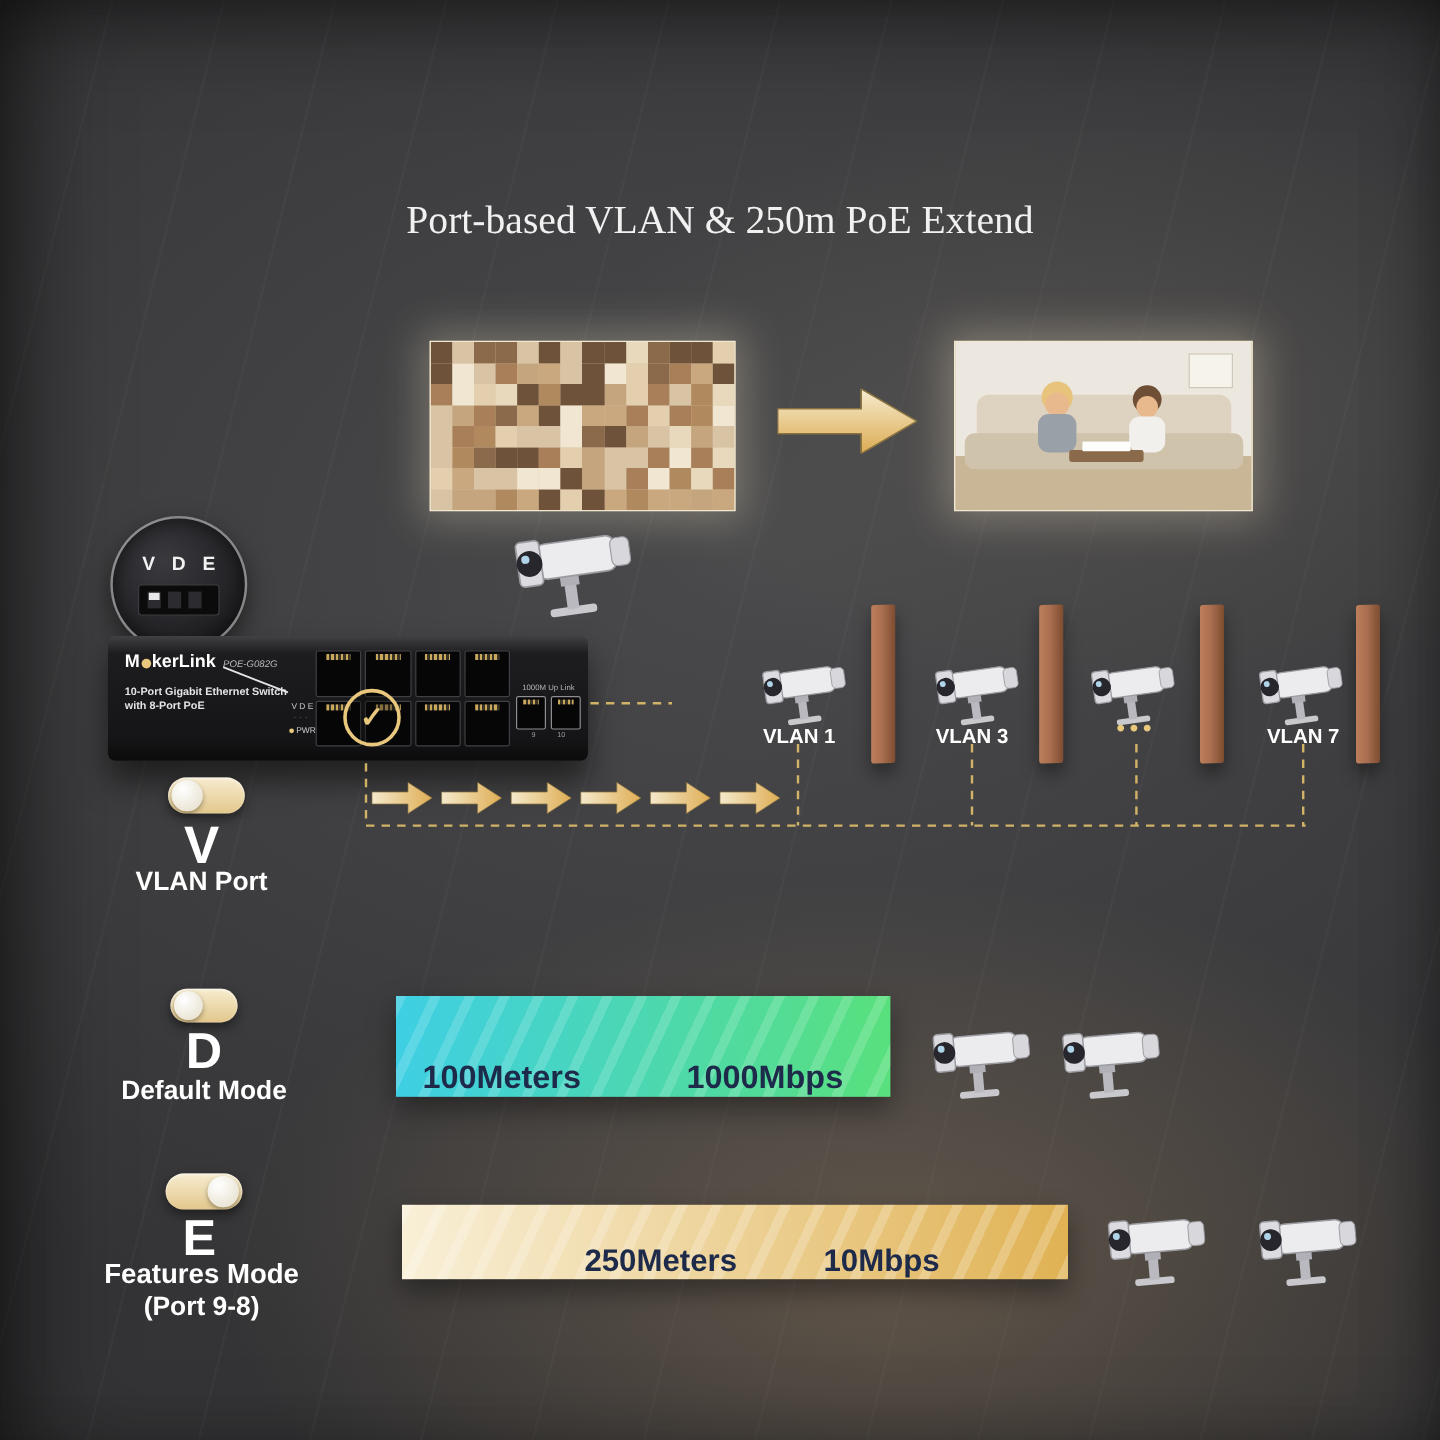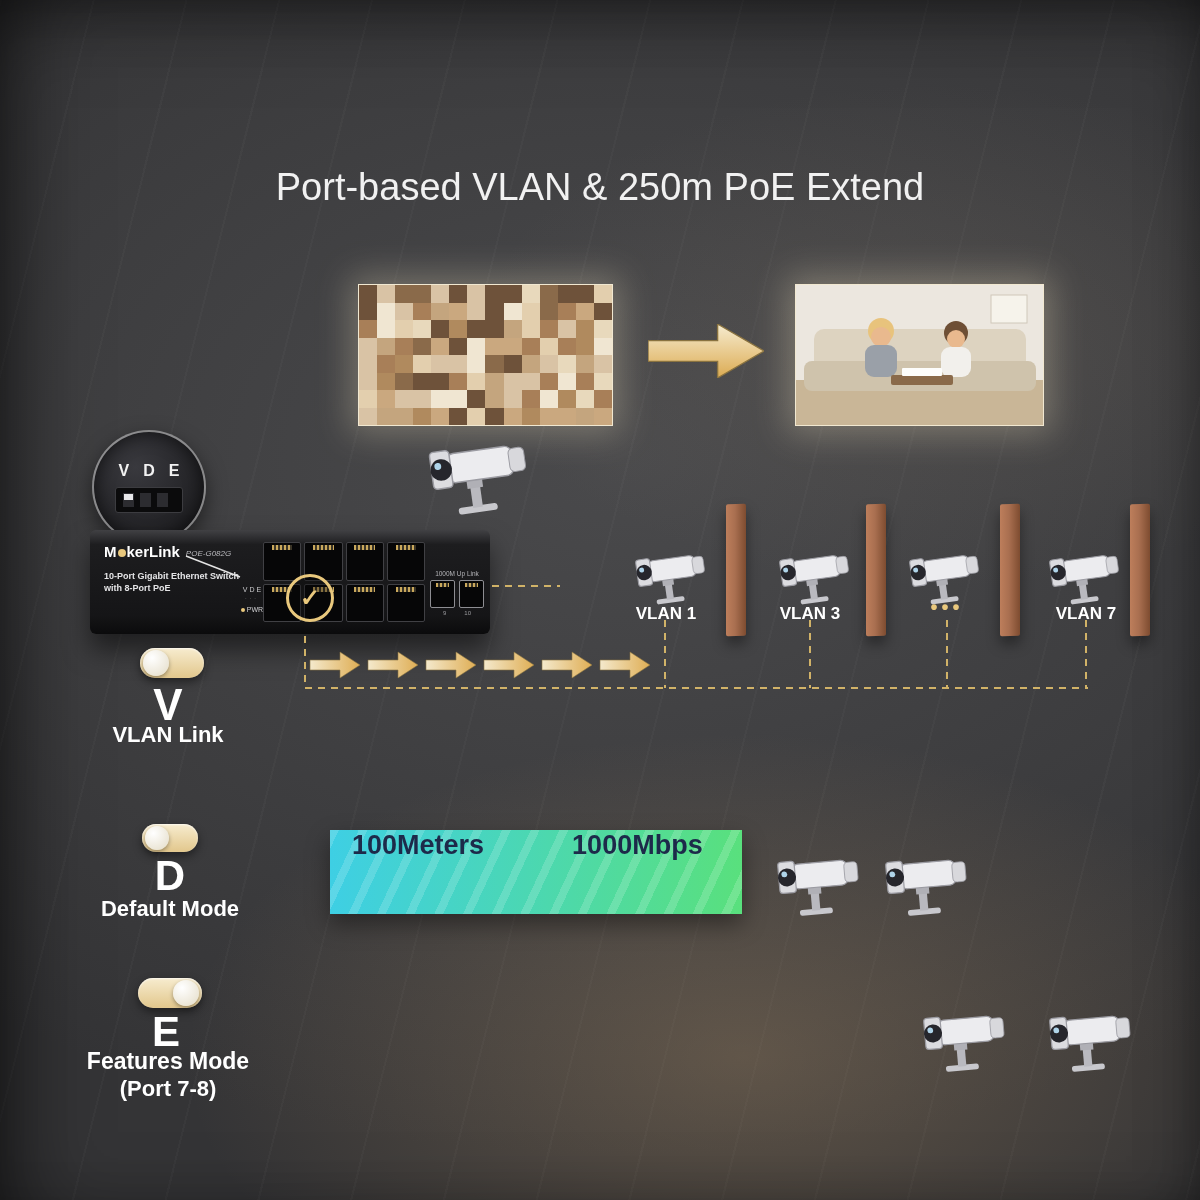--- a/index.html
+++ b/index.html
@@ -13,21 +13,21 @@
       radial-gradient(1500px 1000px at 52% 38%, #4a4a4c, #343436 70%),
       #2d2d2f;
     box-shadow:inset 50px 0 90px -40px rgba(0,0,0,.6),
                inset -30px 0 70px -40px rgba(0,0,0,.4),
                inset 0 40px 90px -40px rgba(0,0,0,.55);
   }
   .abs{position:absolute;}
   
   .title{left:0;top:86px;width:100%;text-align:center;color:#fff;
     font-size:55px;font-weight:bold;letter-spacing:1px;}
-  .subtitle{left:0;top:166px;width:100%;text-align:center;color:#f1f1f1;font-size:38px;}
+  .subtitle{left:0;top:166px;width:100%;text-align:center;color:#f1f1f1;font-size:33px;font-family:Liberation Serif, serif;}
   
   .photo{border:1px solid rgba(255,250,230,.65);
     box-shadow:0 0 32px 8px rgba(250,236,200,.28);overflow:hidden;background:#d8c6a8;}
   .photo-left{left:358px;top:284px;width:253px;height:140px;}
   .photo-right{left:795px;top:284px;width:247px;height:140px;}
   .mosaic{display:grid;width:100%;height:100%;
     grid-template-columns:repeat(14,1fr);grid-template-rows:repeat(8,1fr);}
   .big-arrow{left:648px;top:324px;width:116px;height:54px;}
   
   .cam{display:block;}
@@ -88,21 +88,21 @@
   .toggle{width:64px;height:30px;border-radius:16px;
     background:linear-gradient(#f7eccf,#e2c78c);
     box-shadow:0 4px 10px rgba(0,0,0,.45), inset 0 1px 2px rgba(255,255,255,.7);position:absolute;}
   .knob{position:absolute;top:2px;width:26px;height:26px;border-radius:50%;
     background:radial-gradient(circle at 35% 30%,#ffffff,#e9e3d2 80%);
     box-shadow:0 2px 4px rgba(0,0,0,.35);}
   .knob.left{left:3px;} .knob.right{right:3px;}
   .mode-letter{color:#fff;font-weight:bold;font-size:44px;text-align:center;width:80px;}
   .mode-name{color:#fff;font-weight:bold;font-size:22px;text-align:center;}
   
-  .bar{display:flex;align-items:flex-start;color:var(--bar-text,#1d2a4a);
+  .bar{display:flex;align-items:flex-end;color:var(--bar-text,#1d2a4a);
     font-weight:bold;box-shadow:0 10px 22px rgba(0,0,0,.4);}
   .bar-cyan{left:330px;top:830px;width:412px;height:84px;font-size:27px;
     background:
       repeating-linear-gradient(115deg, rgba(255,255,255,.16) 0 8px, transparent 8px 26px),
       linear-gradient(90deg,var(--cyan-bar-start,#3ecfe4),var(--cyan-bar-end,#59e07d));
     padding-left:22px;gap:88px;box-sizing:border-box;}
   .bar-gold{left:335px;top:1004px;width:555px;height:62px;font-size:26px;
     background:
       repeating-linear-gradient(115deg, rgba(255,255,255,.22) 0 8px, transparent 8px 26px),
       linear-gradient(90deg,var(--gold-bar-start,#f9f0d8),var(--gold-bar-end,#e0b254));
@@ -383,21 +383,21 @@
   <svg class="abs cam cam-vlan" style="left:1046px;top:542px;">
       <use href="#cam-sym"></use>
     </svg>
   <div class="abs vlan-label" style="left:1038px;">VLAN 7</div>
   <div class="abs wall" style="left:1130px;"></div>
 
   <div class="toggle" style="left:140px;top:648px;">
     <div class="knob left"></div>
   </div>
   <div class="abs mode-letter" style="left:128px;top:680px;">V</div>
-  <div class="abs mode-name" style="left:93px;top:722px;width:150px;">VLAN Link</div>
+  <div class="abs mode-name" style="left:93px;top:722px;width:150px;">VLAN Port</div>
 
   <div class="toggle" style="left:142px;top:824px;width:56px;height:28px;">
     <div class="knob left" style="width:24px;height:24px;"></div>
   </div>
   <div class="abs mode-letter" style="left:130px;top:852px;font-size:42px;">D</div>
   <div class="abs mode-name" style="left:90px;top:896px;width:160px;">Default Mode</div>
   <div class="abs bar bar-cyan">
     <span>100Meters</span>
     <span>1000Mbps</span>
   </div>
@@ -406,21 +406,25 @@
     </svg>
   <svg class="abs cam cam-bar" style="left:880px;top:844px;">
       <use href="#cam-sym"></use>
     </svg>
 
   <div class="toggle" style="left:138px;top:978px;">
     <div class="knob right"></div>
   </div>
   <div class="abs mode-letter" style="left:126px;top:1008px;font-size:42px;">E</div>
   <div class="abs mode-name" style="left:68px;top:1048px;width:200px;font-size:23px;">Features Mode</div>
-  <div class="abs mode-name" style="left:68px;top:1076px;width:200px;">(Port 7-8)</div>
+  <div class="abs mode-name" style="left:68px;top:1076px;width:200px;">(Port 9-8)</div>
+  <div class="abs bar bar-gold">
+    <span>250Meters</span>
+    <span>10Mbps</span>
+  </div>
   <svg class="abs cam cam-bar" style="left:918px;top:1000px;">
       <use href="#cam-sym"></use>
     </svg>
   <svg class="abs cam cam-bar" style="left:1044px;top:1000px;">
       <use href="#cam-sym"></use>
     </svg>
 
 </div>
 
 </body></html>

